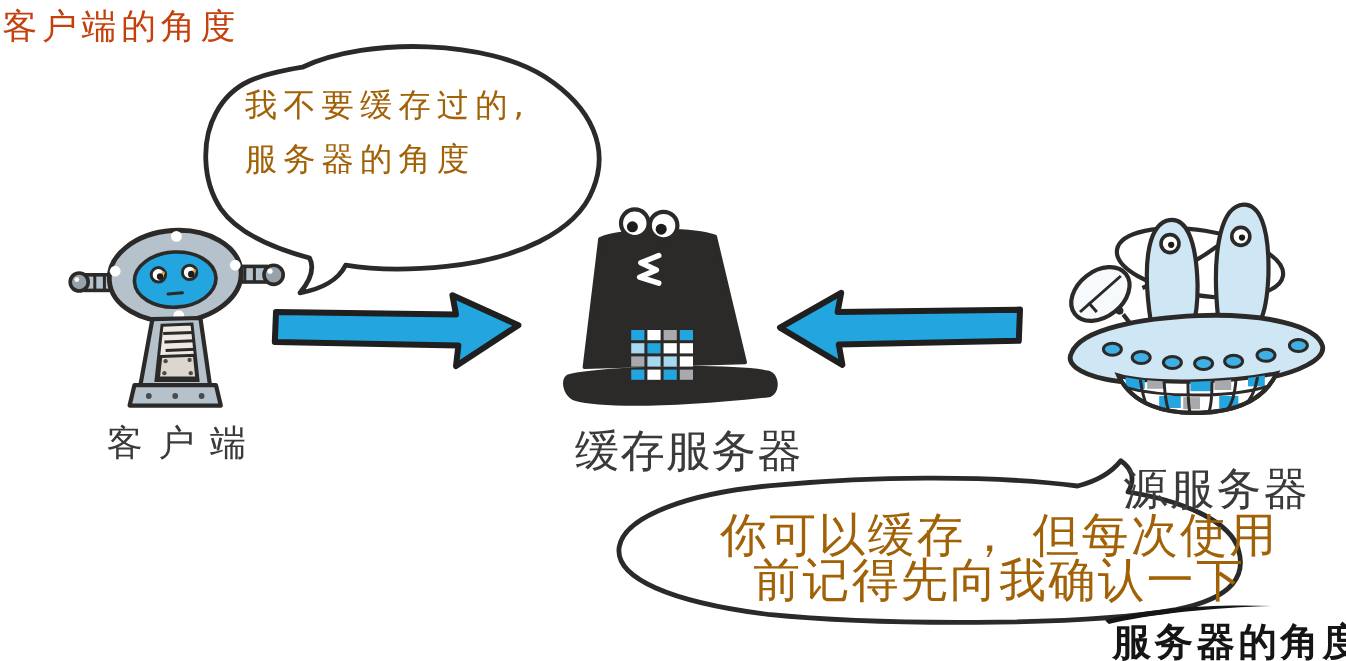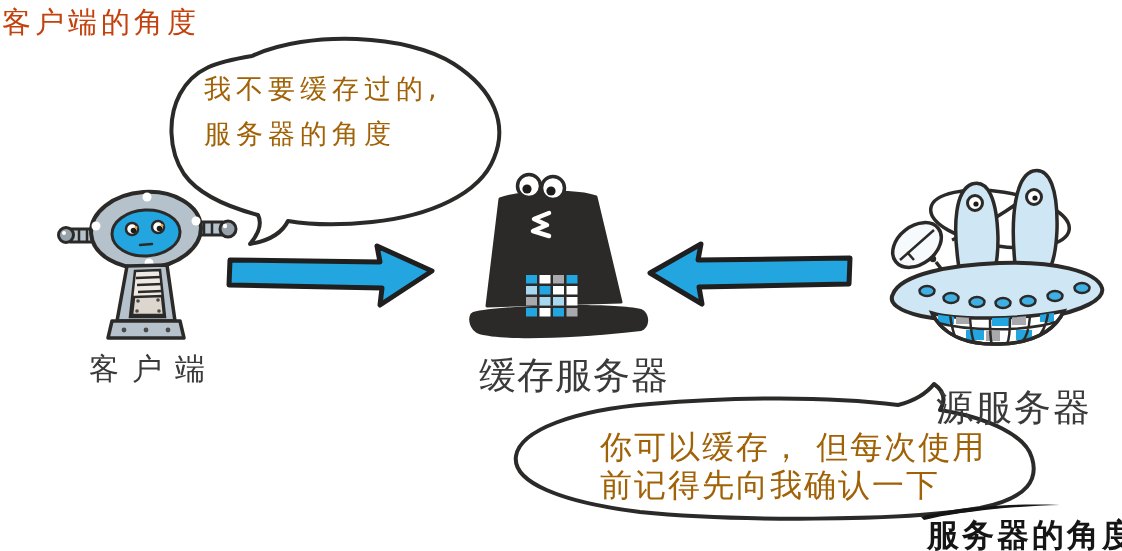--- a/index.html
+++ b/index.html
@@ -17,21 +17,21 @@
   .f-ufo{fill:var(--ufo-blue);}
   .f-ggray{fill:var(--grid-gray);}
   .f-lblue{fill:var(--light-blue);}
   .nofill{fill:none;}
   .title{
     left:2px;top:3px;font-size:29px;letter-spacing:4px;color:#c2410c;white-space:nowrap;
   }
   .bubble-text{color:#a16207;white-space:nowrap;}
   .bubble-text .line{display:block;}
   #client-bubble-text{left:204px;top:66px;font-size:27px;letter-spacing:5px;line-height:45px;}
-  #origin-bubble-text{left:600px;top:428px;font-size:32px;letter-spacing:2px;line-height:38px;}
+  #origin-bubble-text{left:600px;top:428px;font-size:39px;letter-spacing:2px;line-height:38px;text-align:center;}
   .node-label{font-size:37px;color:#3a3a3a;white-space:nowrap;}
   #label-client{left:89px;top:349px;font-size:30px;letter-spacing:13px;}
   #label-cache{left:479px;top:351px;letter-spacing:1px;}
   #label-origin{left:936px;top:359px;letter-spacing:2px;margin-top:24px;}
   .footer-caption{
     left:927px;top:514px;font-size:32px;font-weight:bold;color:#151515;
     letter-spacing:3px;white-space:nowrap;line-height:42px;
   }
 </style>
 </head>

